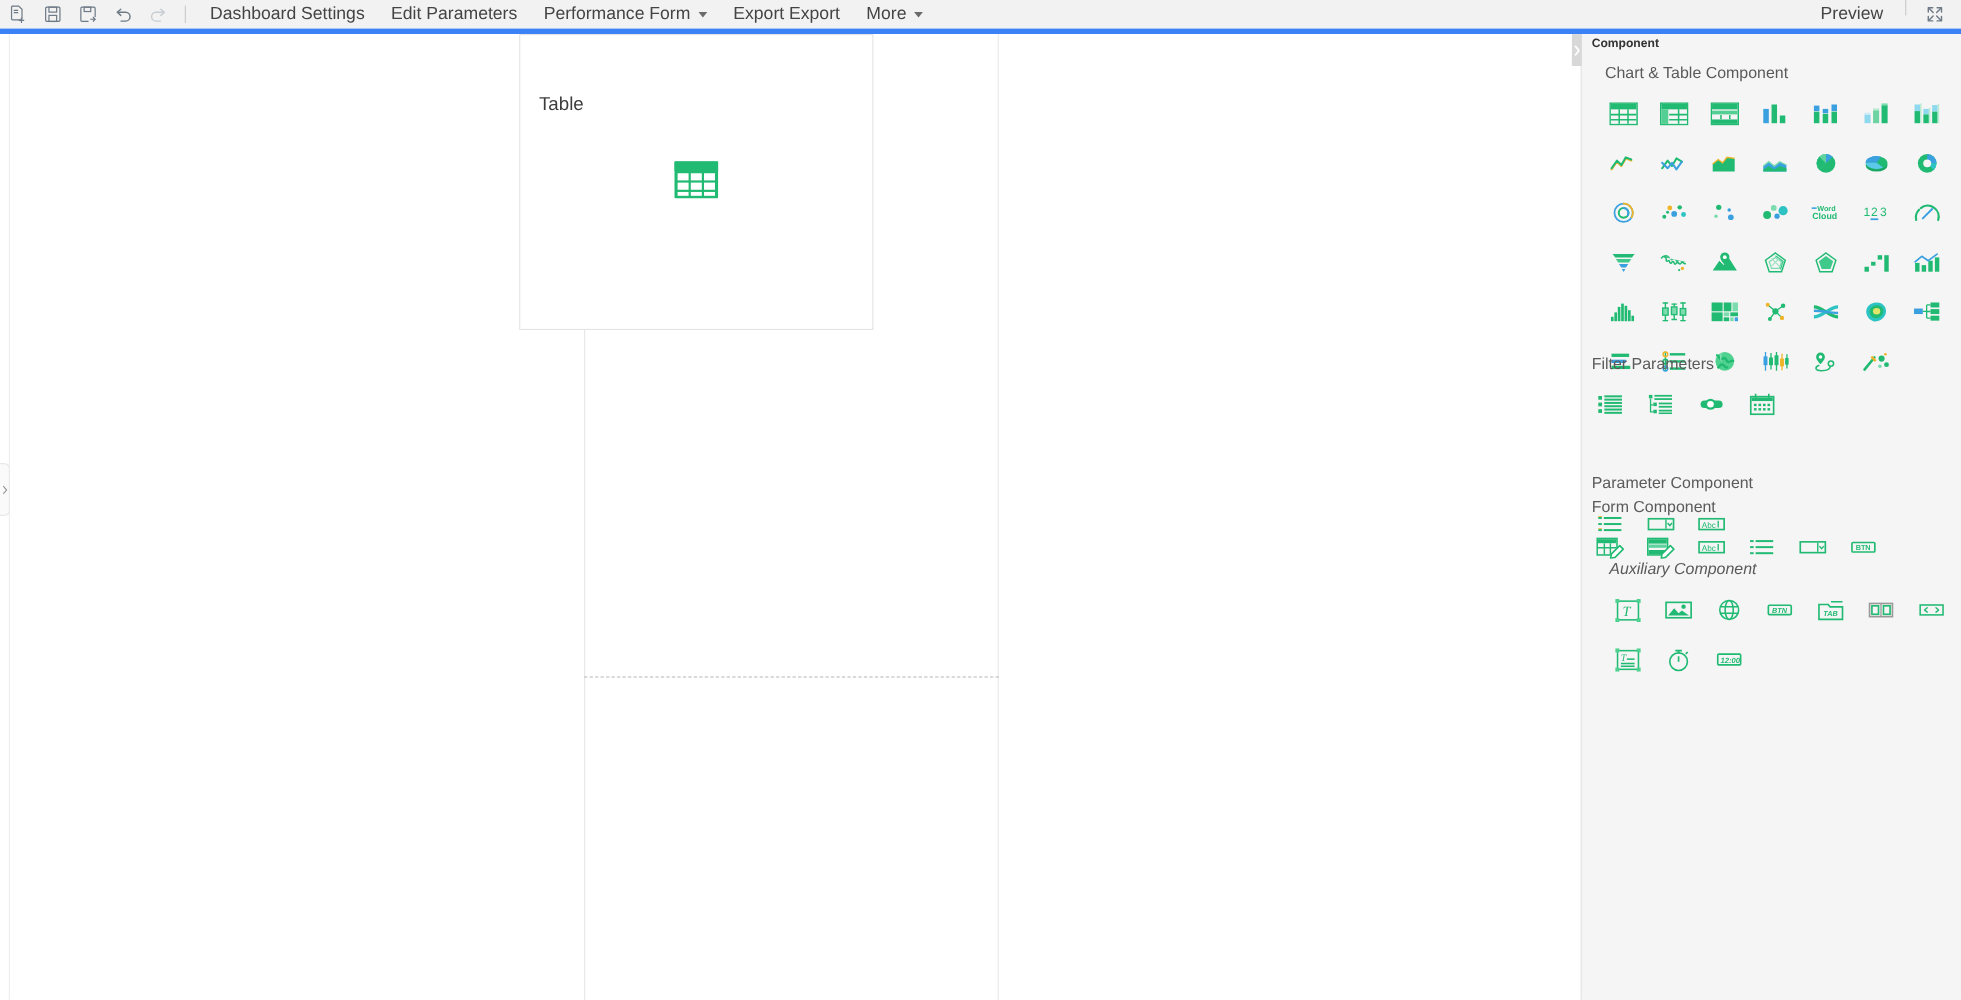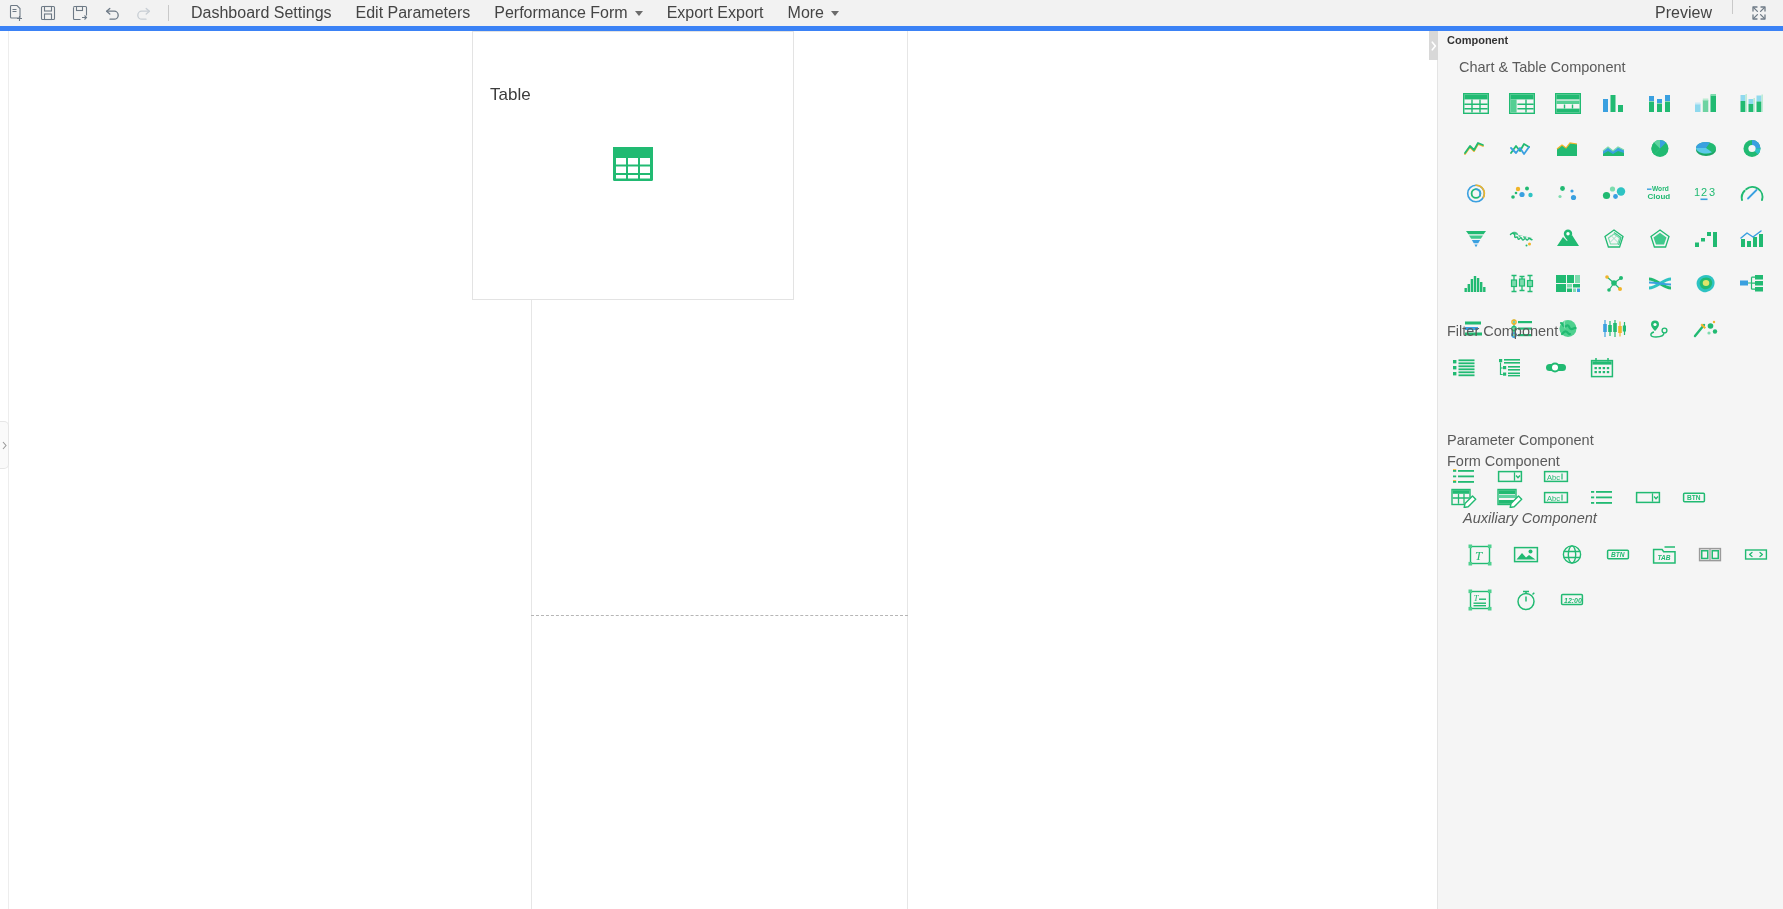--- a/index.html
+++ b/index.html
@@ -598,21 +598,21 @@
           <circle cx="17.5" cy="8" r="2.8" fill="#21ba72"></circle>
           <circle cx="22" cy="13.5" r="2.2" fill="#21ba72"></circle>
           <circle cx="16" cy="15" r="1.6" fill="#7ddcae"></circle>
           <circle cx="21" cy="4" r="1.2" fill="#f0b429"></circle>
         </svg>
       </div>
     </div>
   </div>
 
   <div class="sec" id="sec-filter">
-    <div class="section-title">Filter Component</div>
+    <div class="section-title">Filter Parameters</div>
     <div class="icon-grid">
       <div class="icon-cell">
         <svg width="24" height="21" viewBox="0 0 24 21">
           <g fill="#21ba72">
             <rect x="1" y="3" width="3.4" height="3.4"></rect>
             <rect x="1" y="9" width="3.4" height="3.4"></rect>
             <rect x="1" y="15" width="3.4" height="3.4"></rect>
             <rect x="6.5" y="2.4" width="16" height="1.8"></rect>
             <rect x="6.5" y="5.4" width="16" height="1.8"></rect>
             <rect x="6.5" y="8.4" width="16" height="1.8"></rect>

